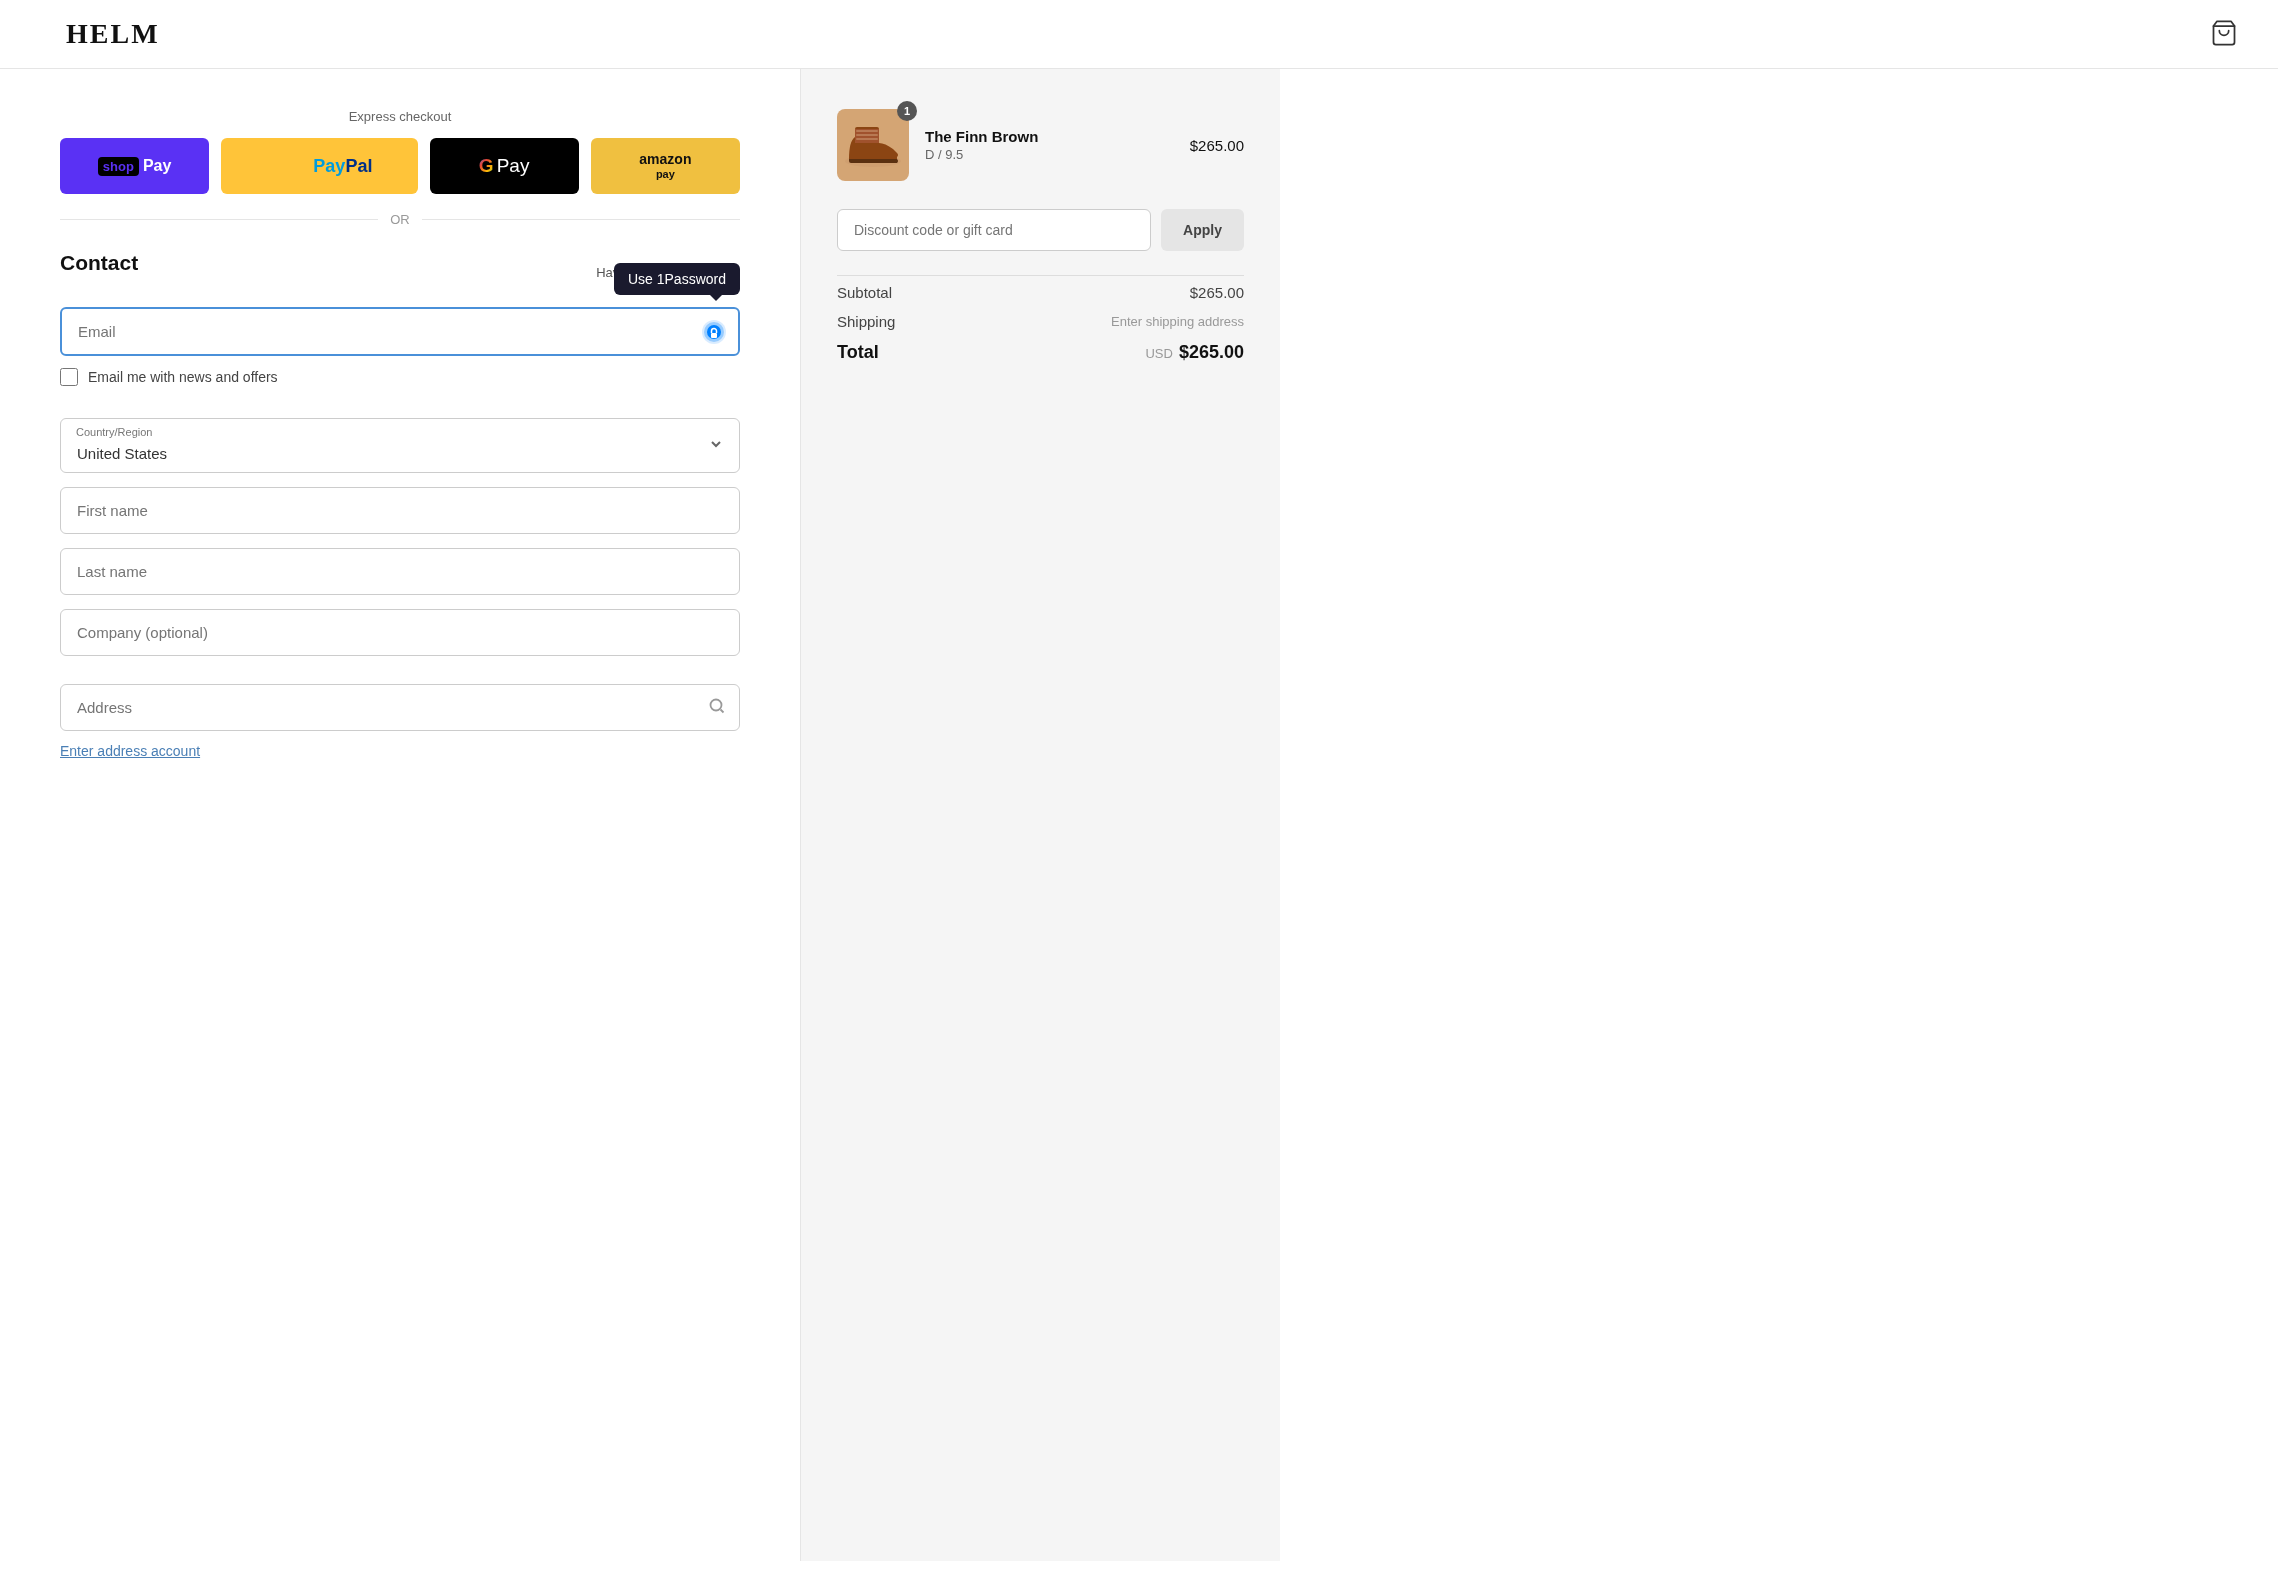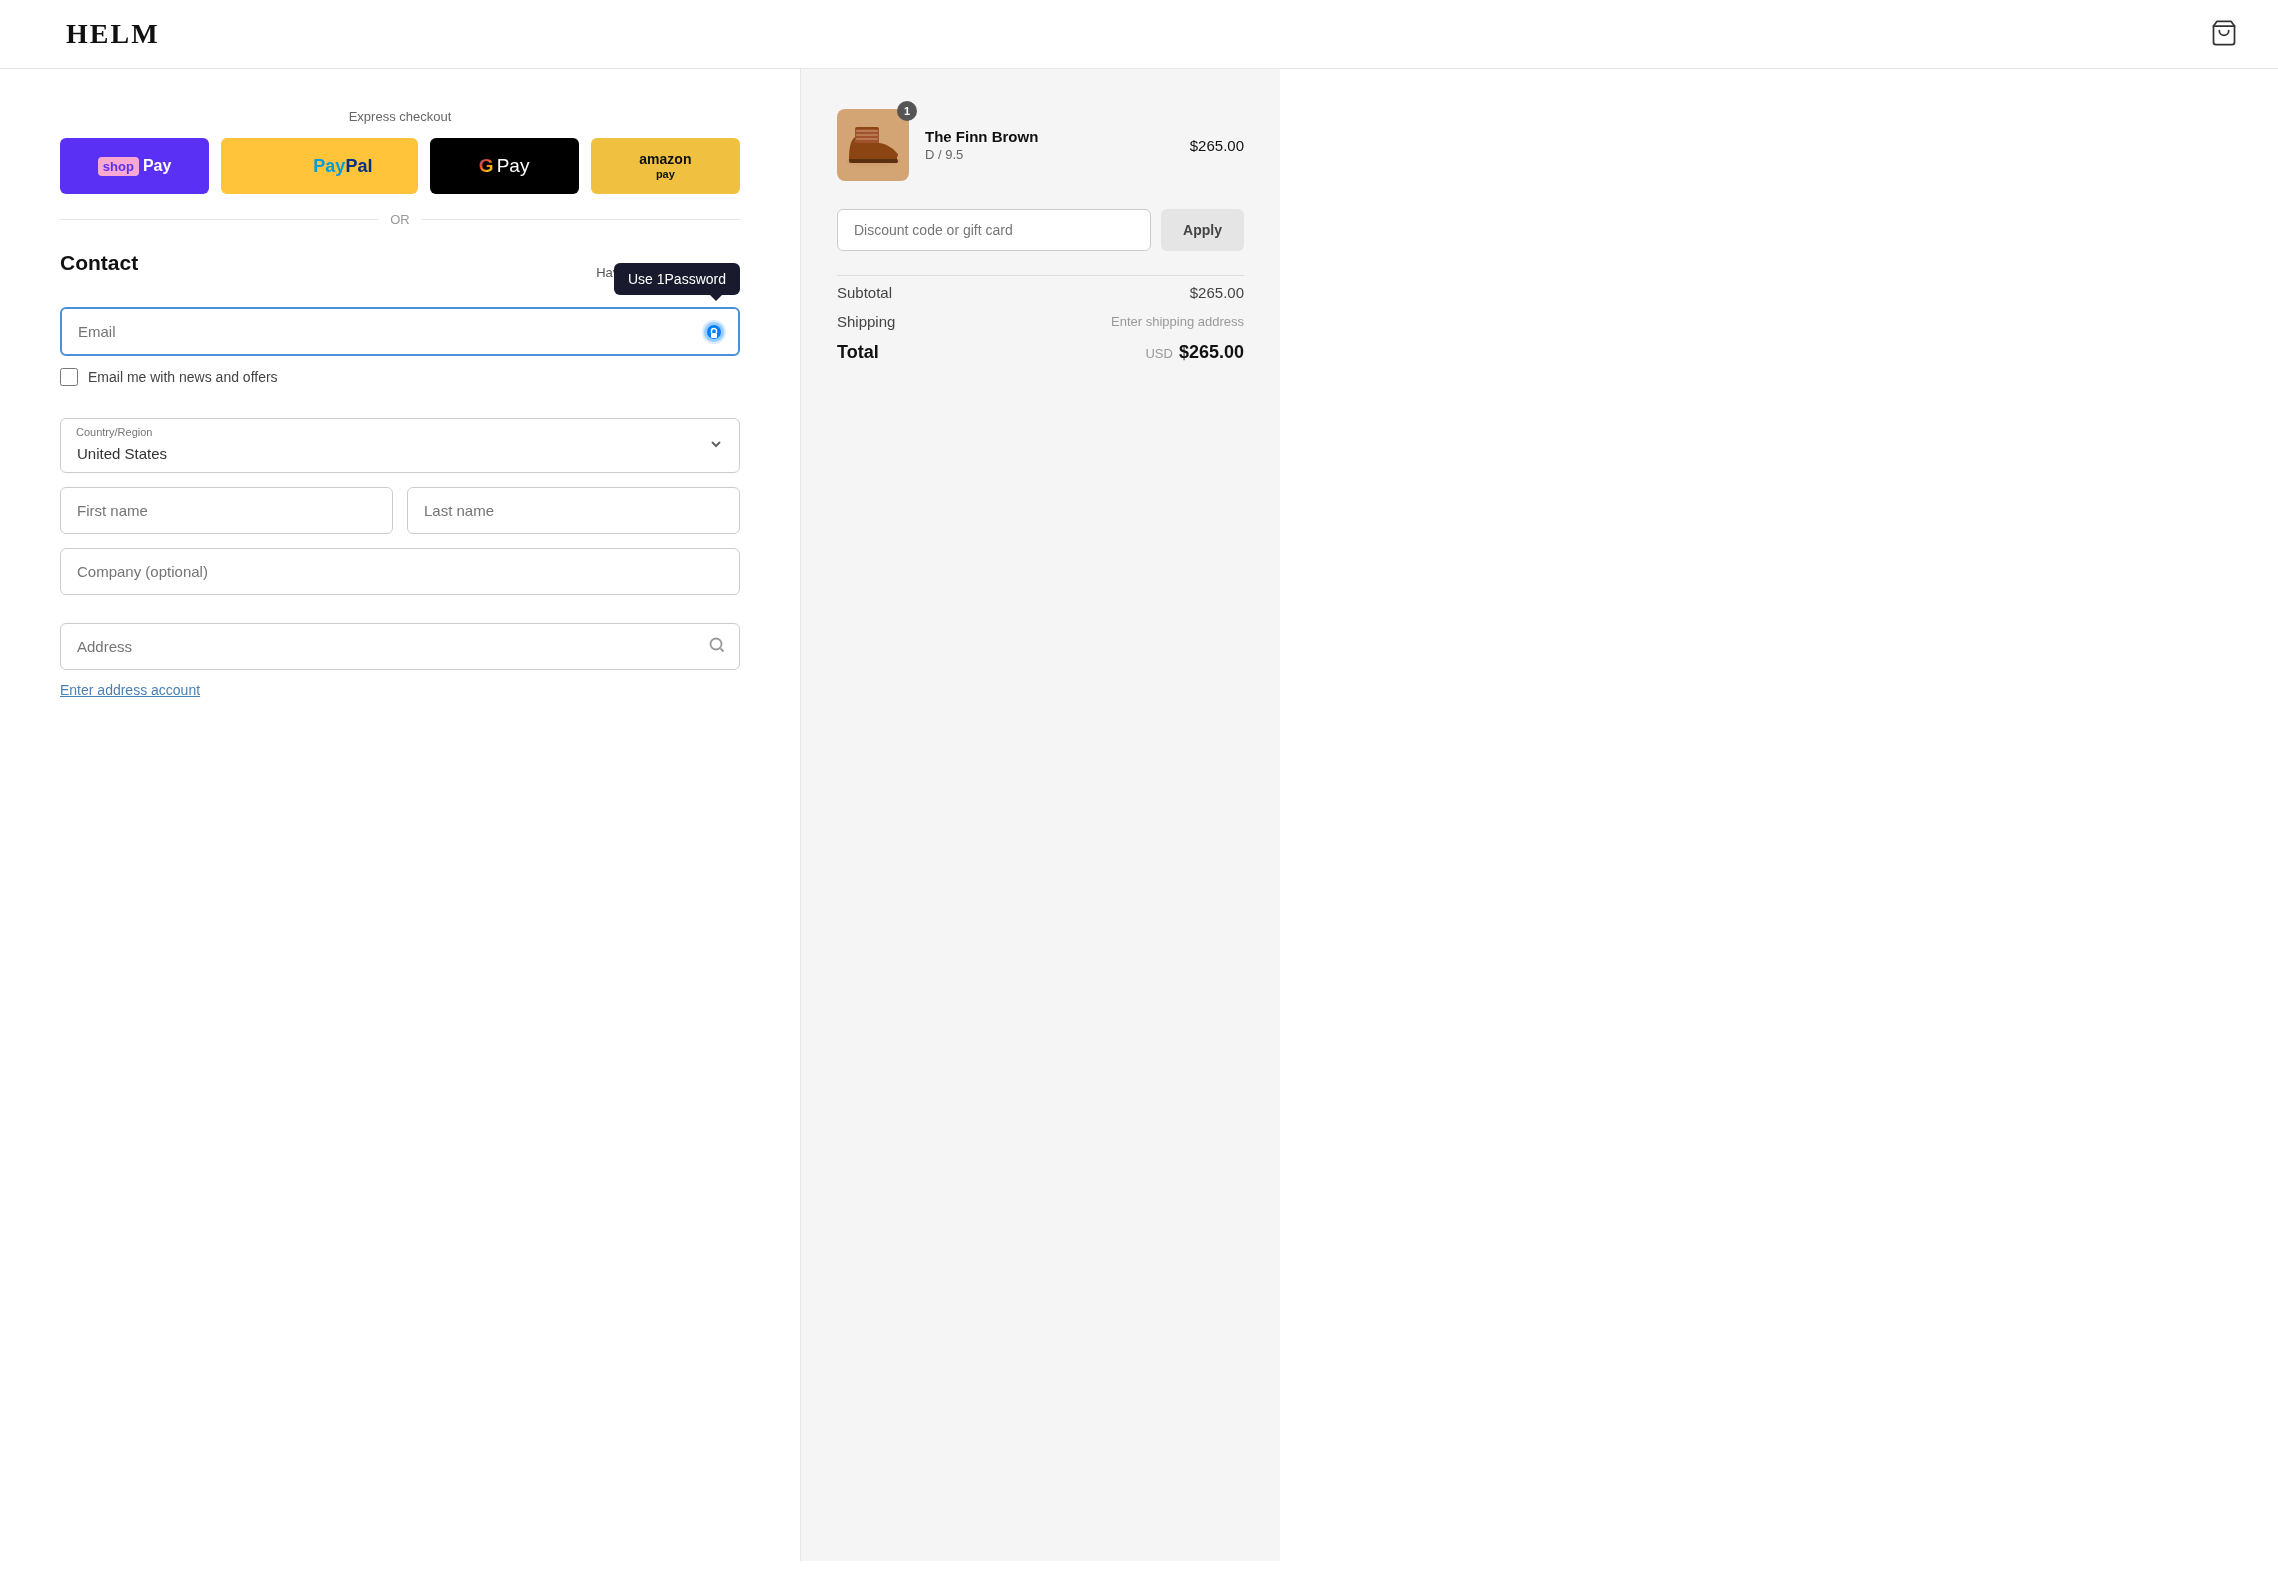--- a/index.html
+++ b/index.html
@@ -243,20 +243,21 @@
       top: 50%;
       transform: translateY(-50%);
       pointer-events: none;
       color: #666;
     }
 
     .name-row {
       display: flex;
       gap: 14px;
       margin-bottom: 14px;
+      flex-direction: column;
     }
     .name-row .form-input {
       flex: 1;
     }
 
     .address-input-wrapper {
       position: relative;
       margin-top: 14px;
     }
     .address-input-wrapper input {
@@ -391,21 +392,21 @@
     .shipping-note {
       font-size: 13px;
       color: #999;
     }
 
     
     .shoppay-text {
       display: flex; align-items: center; gap: 4px; font-size: 16px; font-weight: 700;
     }
     .shop-badge {
-      background: #f9a8d4;
+      background: #000000;
       color: #5a31f4;
       border-radius: 4px;
       padding: 2px 5px;
       font-size: 13px;
       font-weight: 700;
     }
 
     
     .gpay-text {
       display: flex; align-items: center; gap: 3px; font-size: 19px; font-weight: 500;

